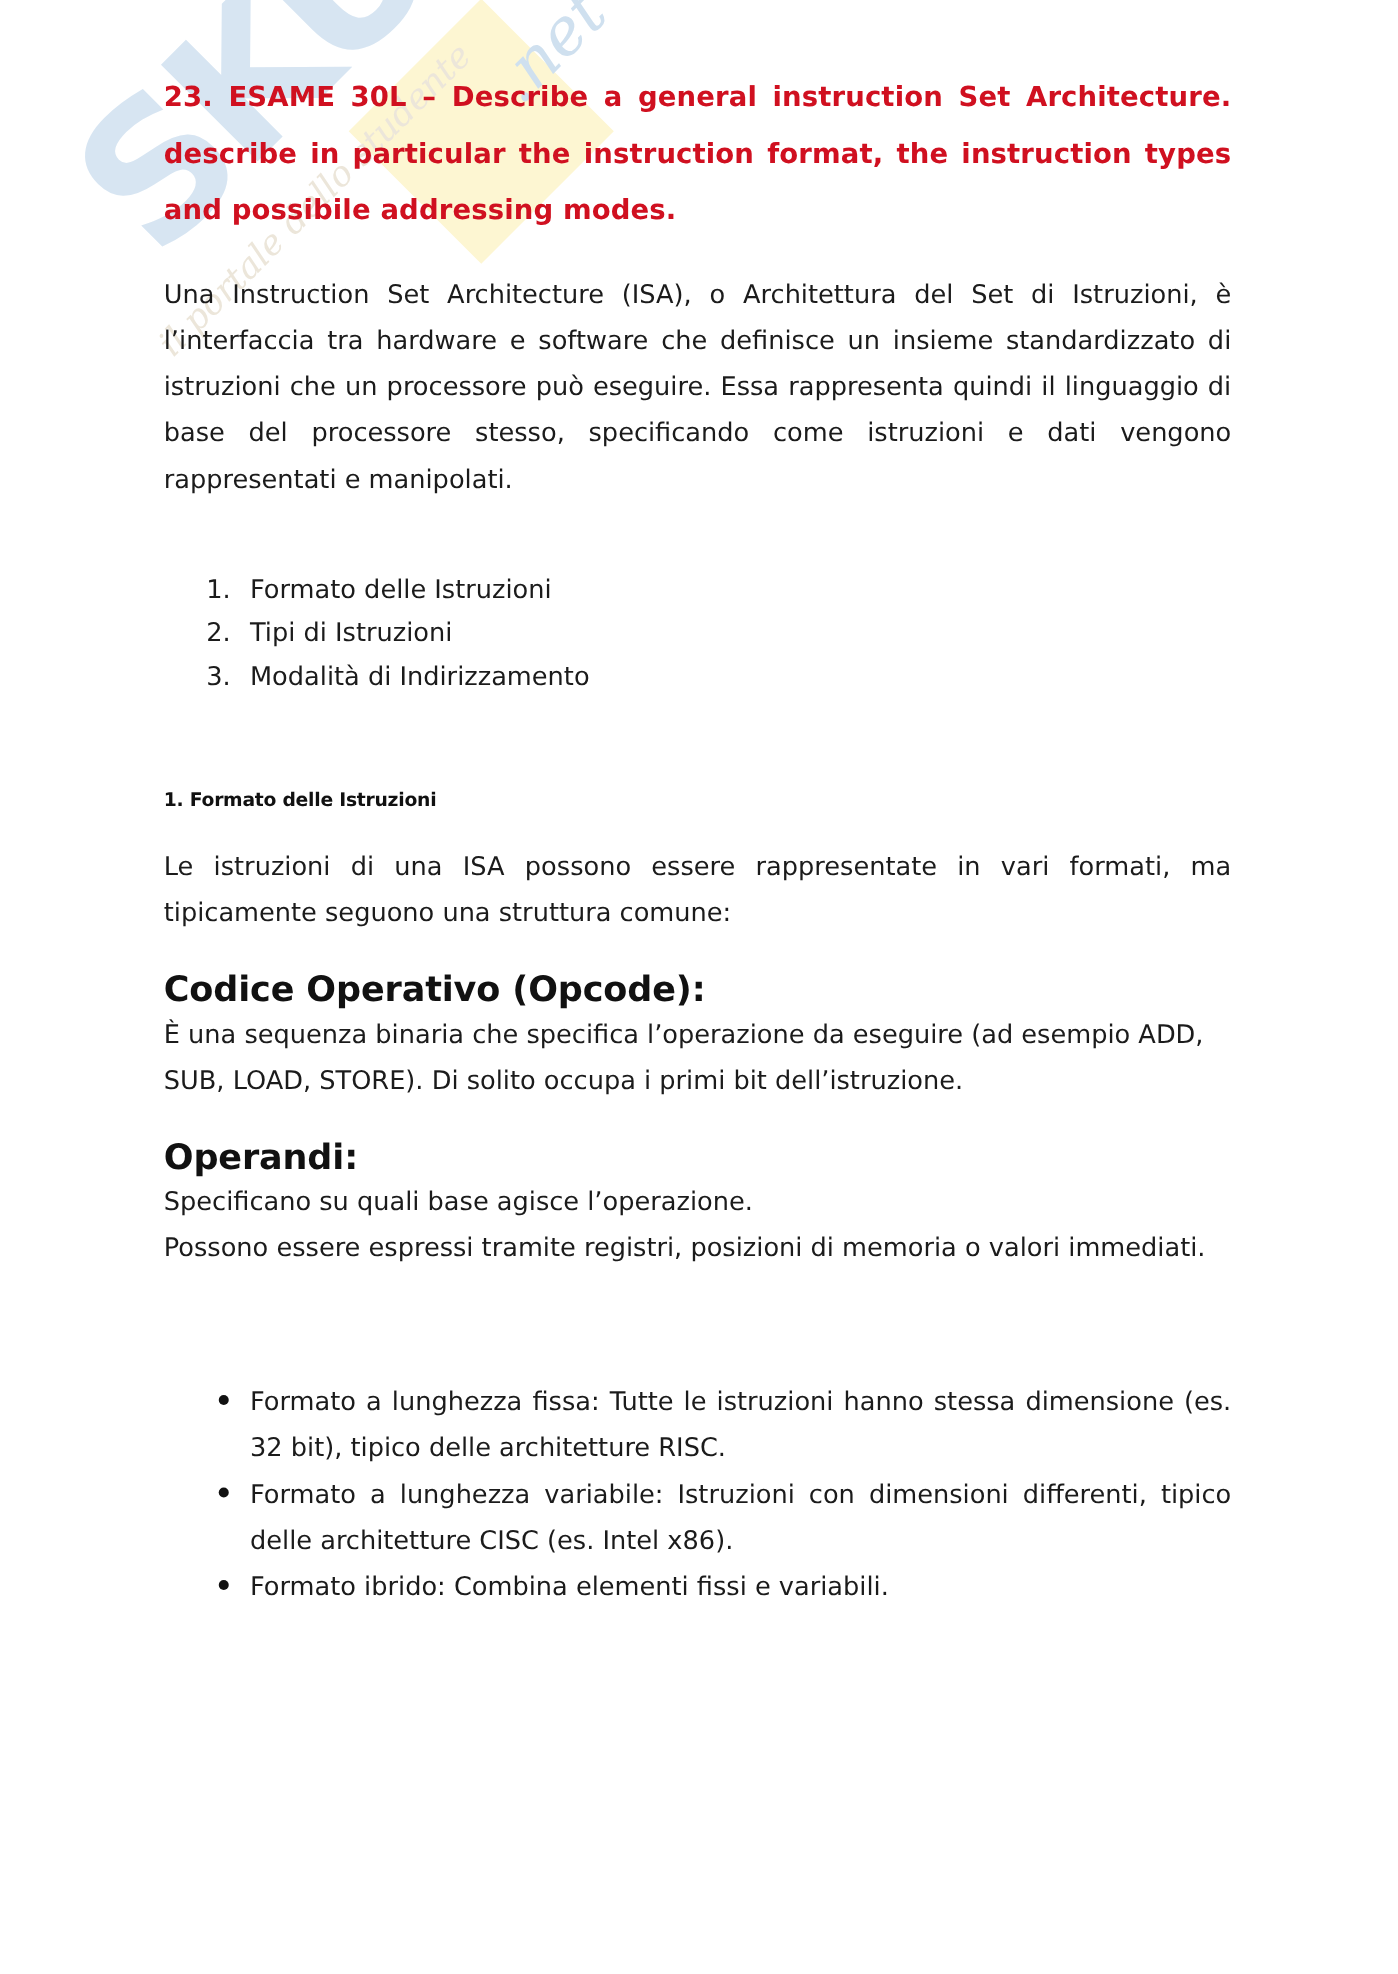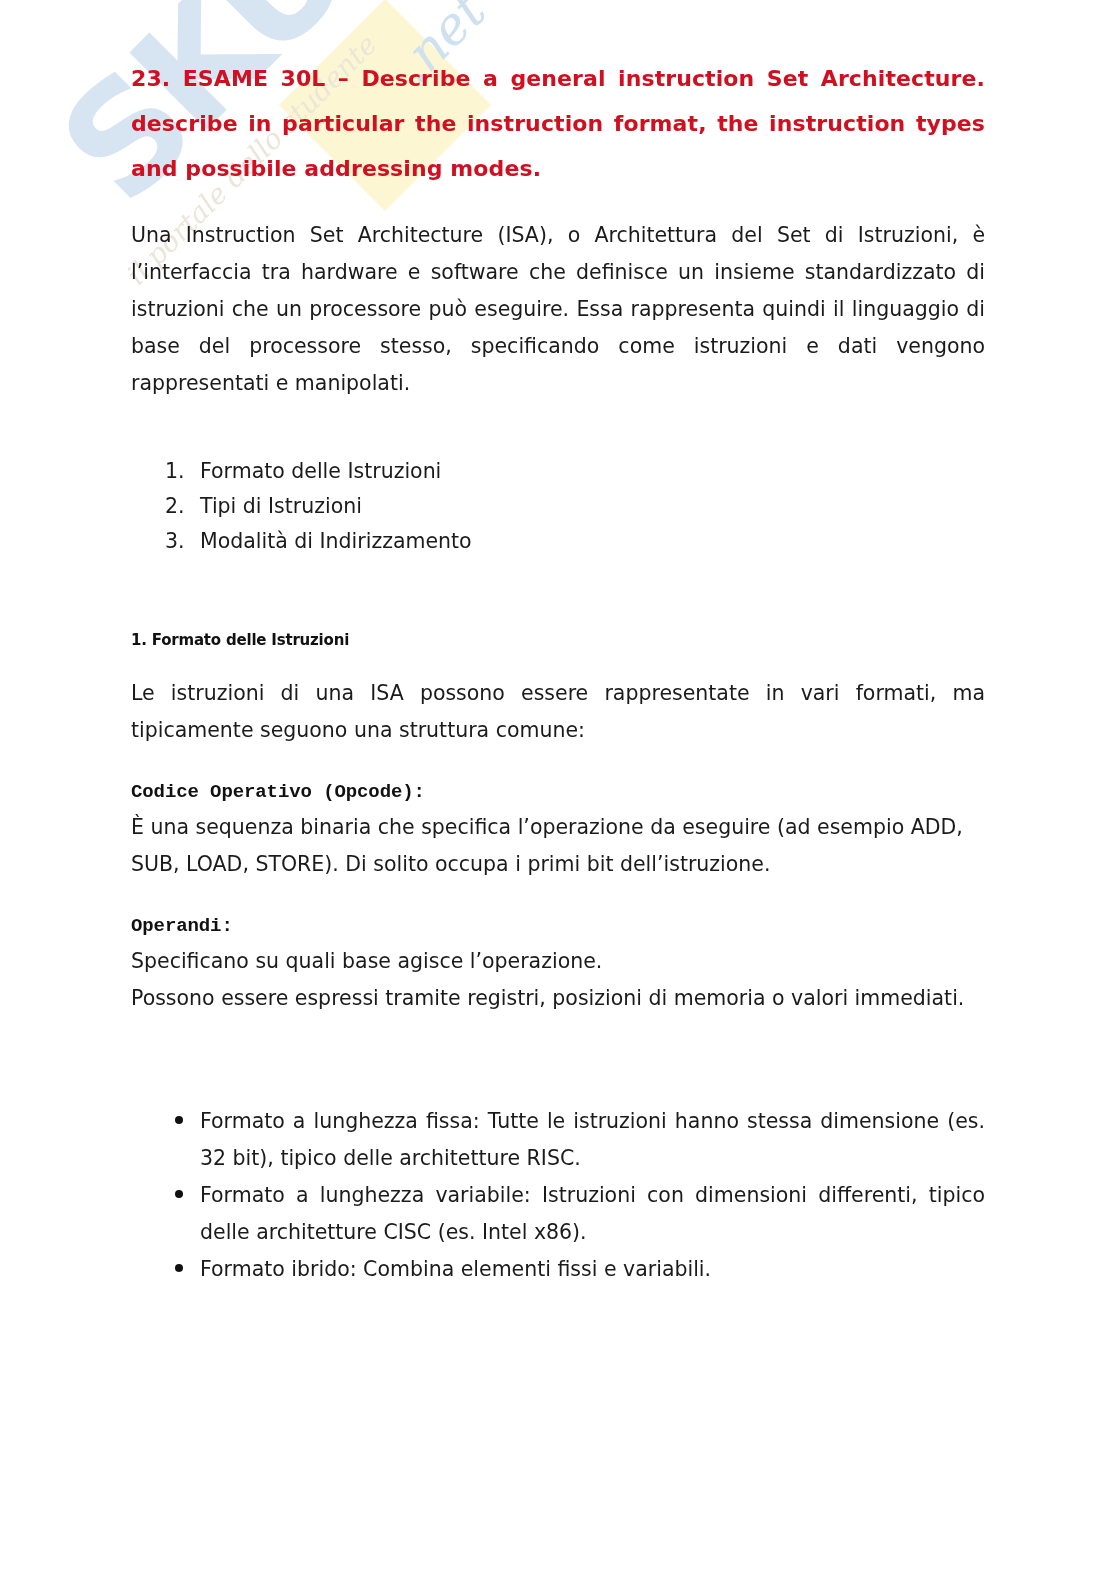--- a/index.html
+++ b/index.html
@@ -115,26 +115,25 @@
   h2.sec-head {
     margin: 0;
     font-size: 15px;
     line-height: 34px;
     font-weight: bold;
     color: #111111;
     letter-spacing: -0.2px;
   }
 
   .sub-head {
-    font-size: 19px;
+    font-size: 28px;
     line-height: 34px;
     font-weight: bold;
     color: #111111;
     letter-spacing: -0.1px;
-    font-family: Liberation Mono, monospace;
   }
 
   ol.num-list {
     margin: 0;
     padding: 0;
     list-style: none;
   }
   ol.num-list li {
     position: relative;
     padding-left: 69px;

